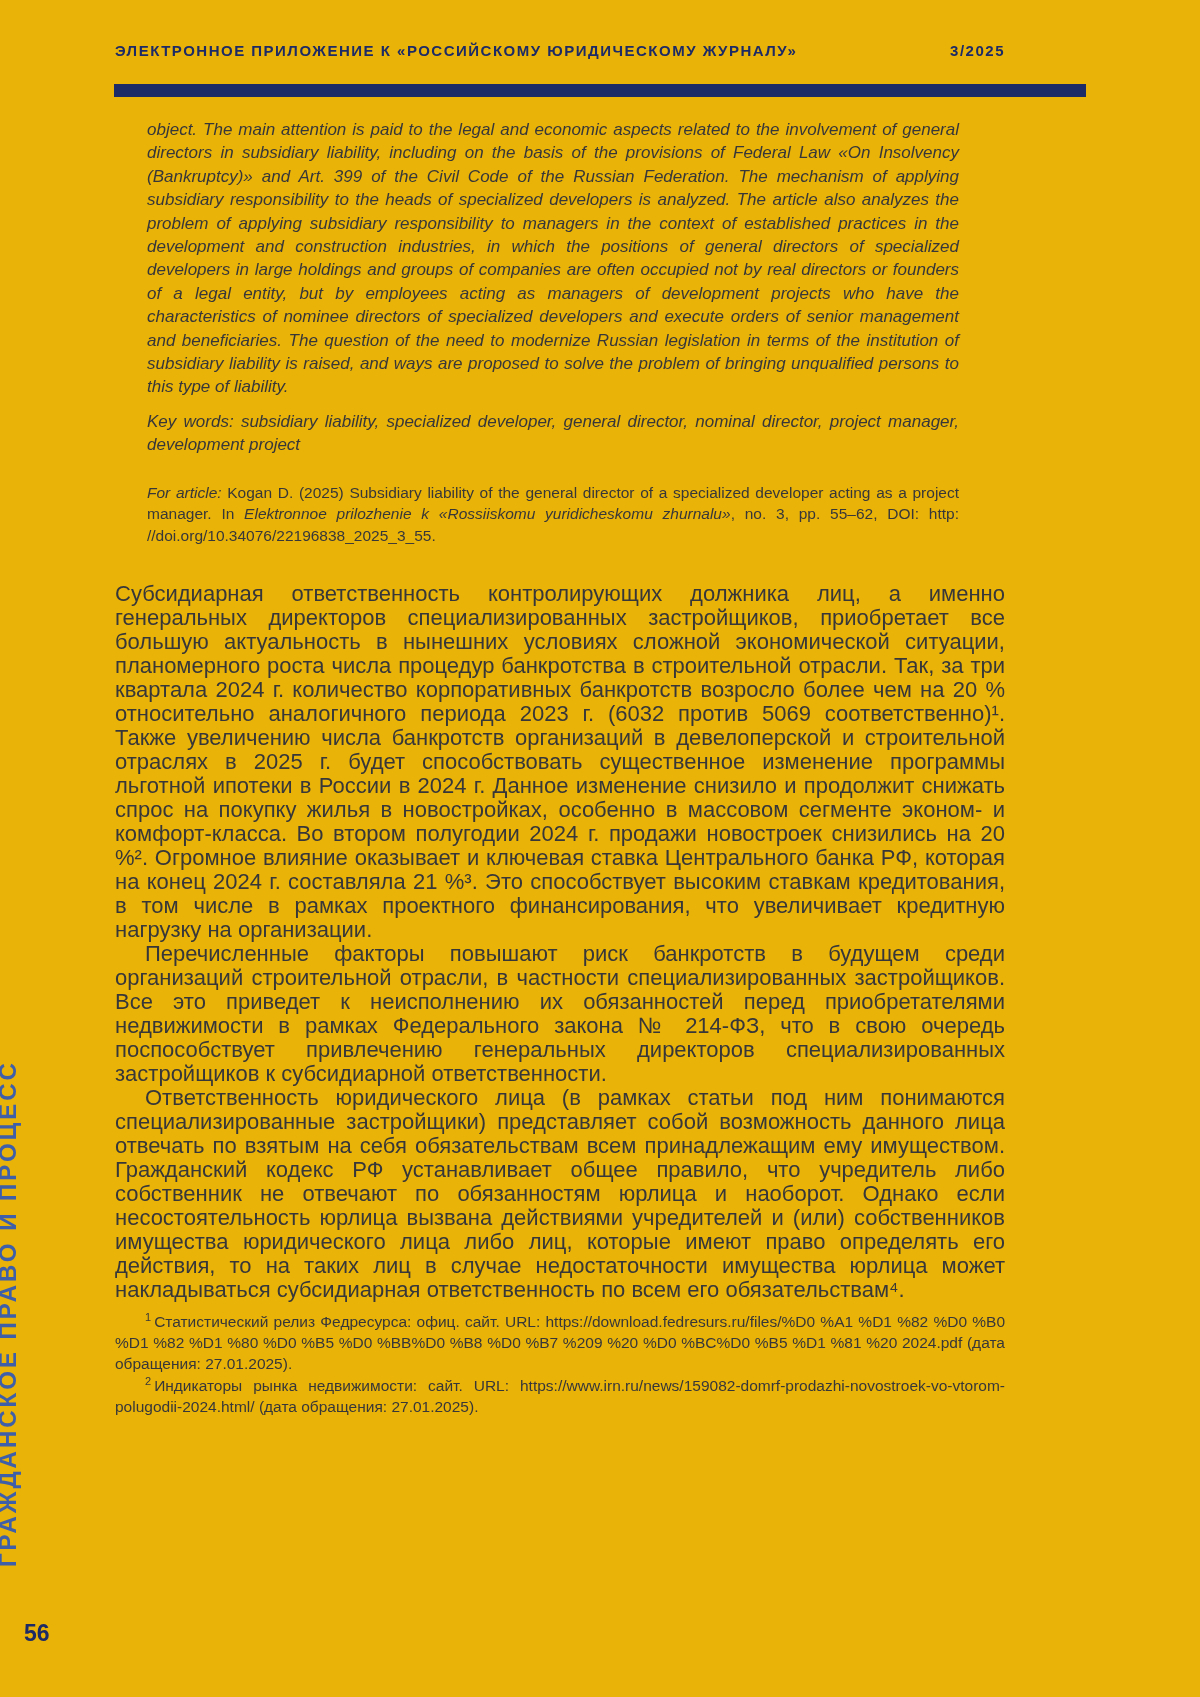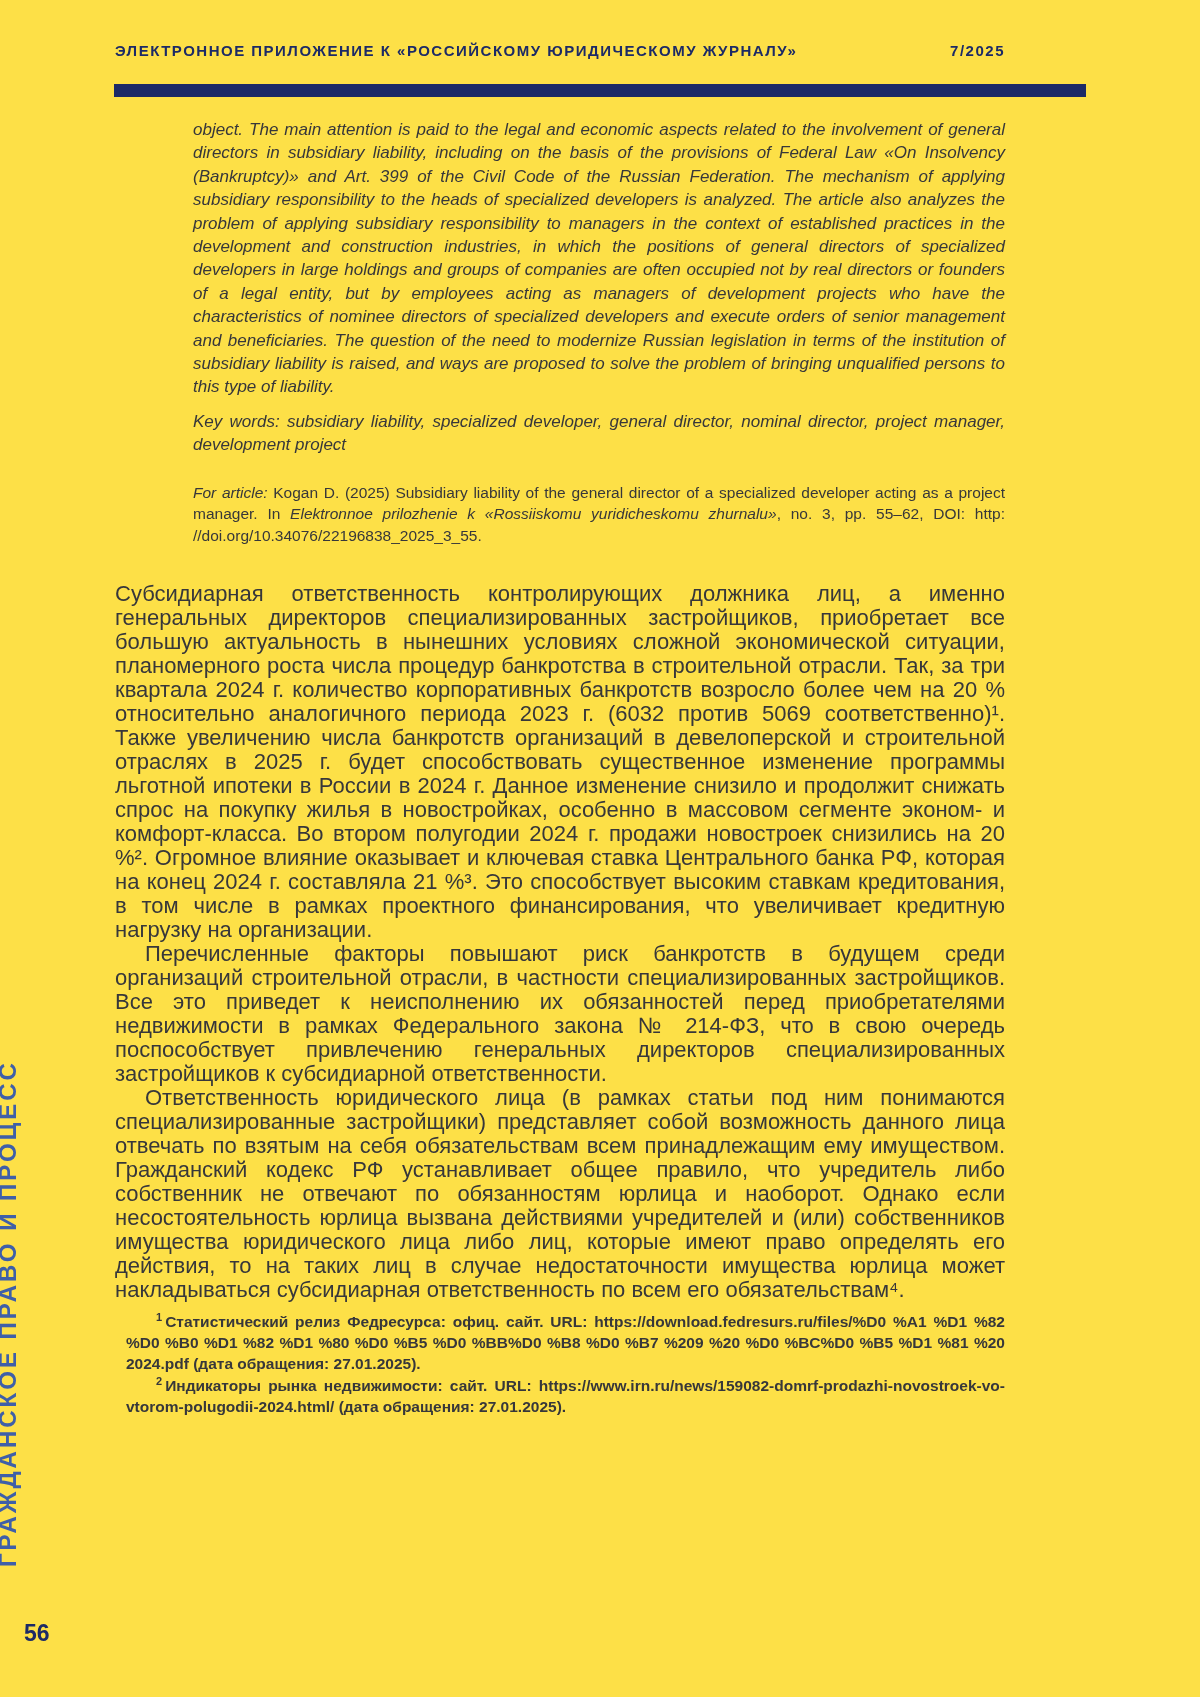--- a/index.html
+++ b/index.html
@@ -6,21 +6,21 @@
   html, body {
     margin: 0;
     padding: 0;
     background: #d6d7de;
   }
   .page {
     position: relative;
     width: 1200px;
     height: 1697px;
     margin: 0;
-    background: #fde047;
+    background: #eab308;
     font-family: "Liberation Sans", "DejaVu Sans", sans-serif;
     color: #37373a;
     overflow: hidden;
   }
 
   
   .running-head {
     position: absolute;
     top: 42px;
     left: 115px;
@@ -45,21 +45,21 @@
 
   
   .content {
     position: absolute;
     top: 118px;
     left: 115px;
     width: 890px;
   }
 
   .abstract-block {
-    margin-left: 78px;
+    margin-left: 32px;
     width: 812px;
   }
   .abstract {
     margin: 0;
     font-style: italic;
     font-size: 17px;
     line-height: 23.4px;
     text-align: justify;
   }
   .keywords {
@@ -88,23 +88,22 @@
   .body-text p.indent { text-indent: 30px; }
 
   .footnotes {
     margin-top: 9px;
     font-size: 15.5px;
     line-height: 21px;
     text-align: justify;
     overflow-wrap: break-word;
   }
   .footnote {
-    margin: 1px 0 0 11px;
+    margin: 1px 0 0 0;
     text-indent: 30px;
-    font-weight: bold;
   }
   .footnote sup {
     font-size: 11px;
     line-height: 0;
     margin-right: 3px;
   }
   .footnote .it { font-style: italic; }
 
   
   .rubric {
@@ -129,21 +128,21 @@
     font-size: 23px;
   }
 </style>
 </head>
 <body>
 
 <div class="page">
 
   <header class="running-head">
     <span>ЭЛЕКТРОННОЕ ПРИЛОЖЕНИЕ К «РОССИЙСКОМУ ЮРИДИЧЕСКОМУ ЖУРНАЛУ»</span>
-    <span>7/2025</span>
+    <span>3/2025</span>
   </header>
   <div class="head-rule"></div>
 
   <main class="content">
 
     <section class="abstract-block">
       <p class="abstract">object. The main attention is paid to the legal and economic aspects related to the involvement of general directors in subsidiary liability, including on the basis of the provisions of Federal Law «On Insolvency (Bankruptcy)» and Art. 399 of the Civil Code of the Russian Federation. The mechanism of applying subsidiary responsibility to the heads of specialized developers is analyzed. The article also analyzes the problem of applying subsidiary responsibility to managers in the context of established practices in the development and construction industries, in which the positions of general directors of specialized developers in large holdings and groups of companies are often occupied not by real directors or founders of a legal entity, but by employees acting as managers of development projects who have the characteristics of nominee directors of specialized developers and execute orders of senior management and beneficiaries. The question of the need to modernize Russian legislation in terms of the institution of subsidiary liability is raised, and ways are proposed to solve the problem of bringing unqualified persons to this type of liability.</p>
       <p class="keywords"><span>Key words:</span><span> subsidiary liability, specialized developer, general director, nominal director, project manager, development project</span></p>
       <p class="citation"><span class="cit-label">For article:</span><span> Kogan D. (2025) Subsidiary liability of the general director of a specialized developer acting as a project manager. In </span><span class="it">Elektronnoe prilozhenie k «Rossiiskomu yuridicheskomu zhurnalu»</span><span>, no. 3, pp. 55–62, DOI: http: //doi.org/10.34076/22196838_2025_3_55.</span></p>
     </section>

